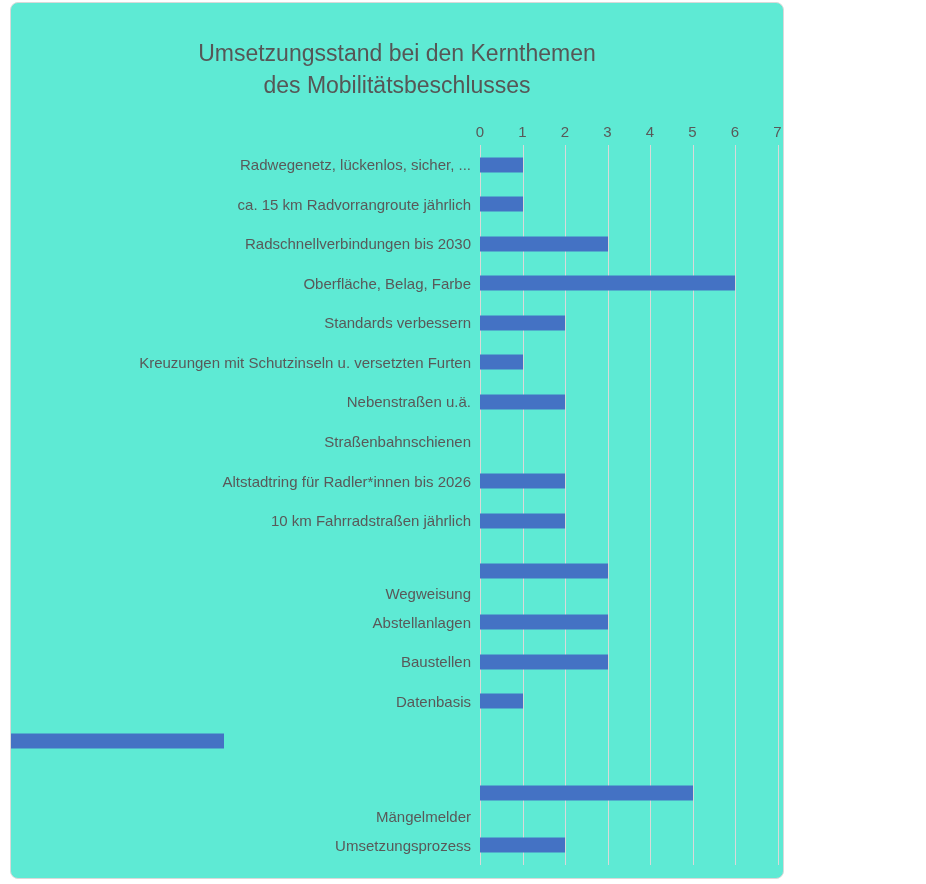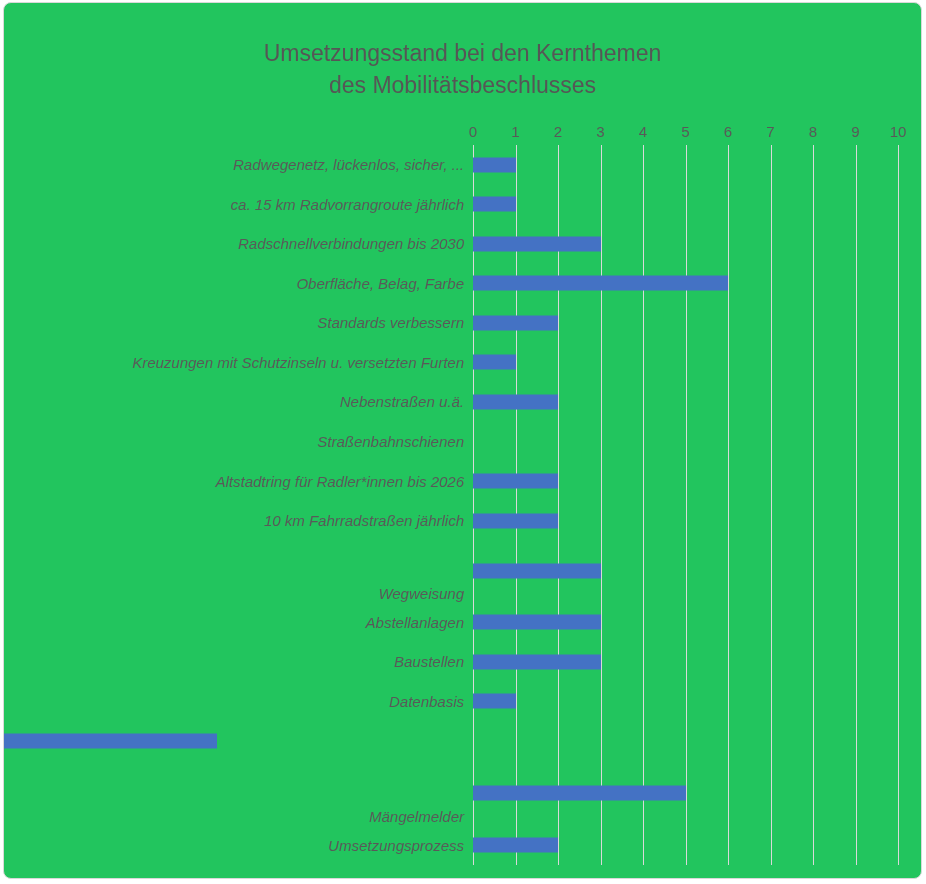--- a/index.html
+++ b/index.html
@@ -3,23 +3,23 @@
 <meta charset="utf-8">
 <style>
   * { margin: 0; padding: 0; box-sizing: border-box; }
   html, body {
     width: 926px; height: 884px;
     background: #ffffff;
     font-family: "Liberation Sans", sans-serif;
   }
   .card {
     position: absolute;
-    left: 3px; top: 2px;
-    width: 919px; height: 877px;
-    background: #22c55e;
+    left: 10px; top: 2px;
+    width: 774px; height: 877px;
+    background: #5eead4;
     border: 1.5px solid #d9d9d9;
     border-radius: 8px;
     overflow: hidden;
   }
   .title {
     margin-top: 34px;
     text-align: center;
     font-size: 23px;
     line-height: 32px;
     color: #565656;
@@ -60,21 +60,20 @@
   .rows {
     position: relative;
     width: 894px; height: 720px;
     display: flex;
     flex-direction: column;
   }
   .row {
     flex: 1;
     display: flex;
     align-items: center;
-    font-style: italic;
   }
   .label {
     width: 469px;
     padding-right: 9px;
     text-align: right;
     font-size: 15px;
     color: #595959;
     white-space: nowrap;
   }
   .track {

